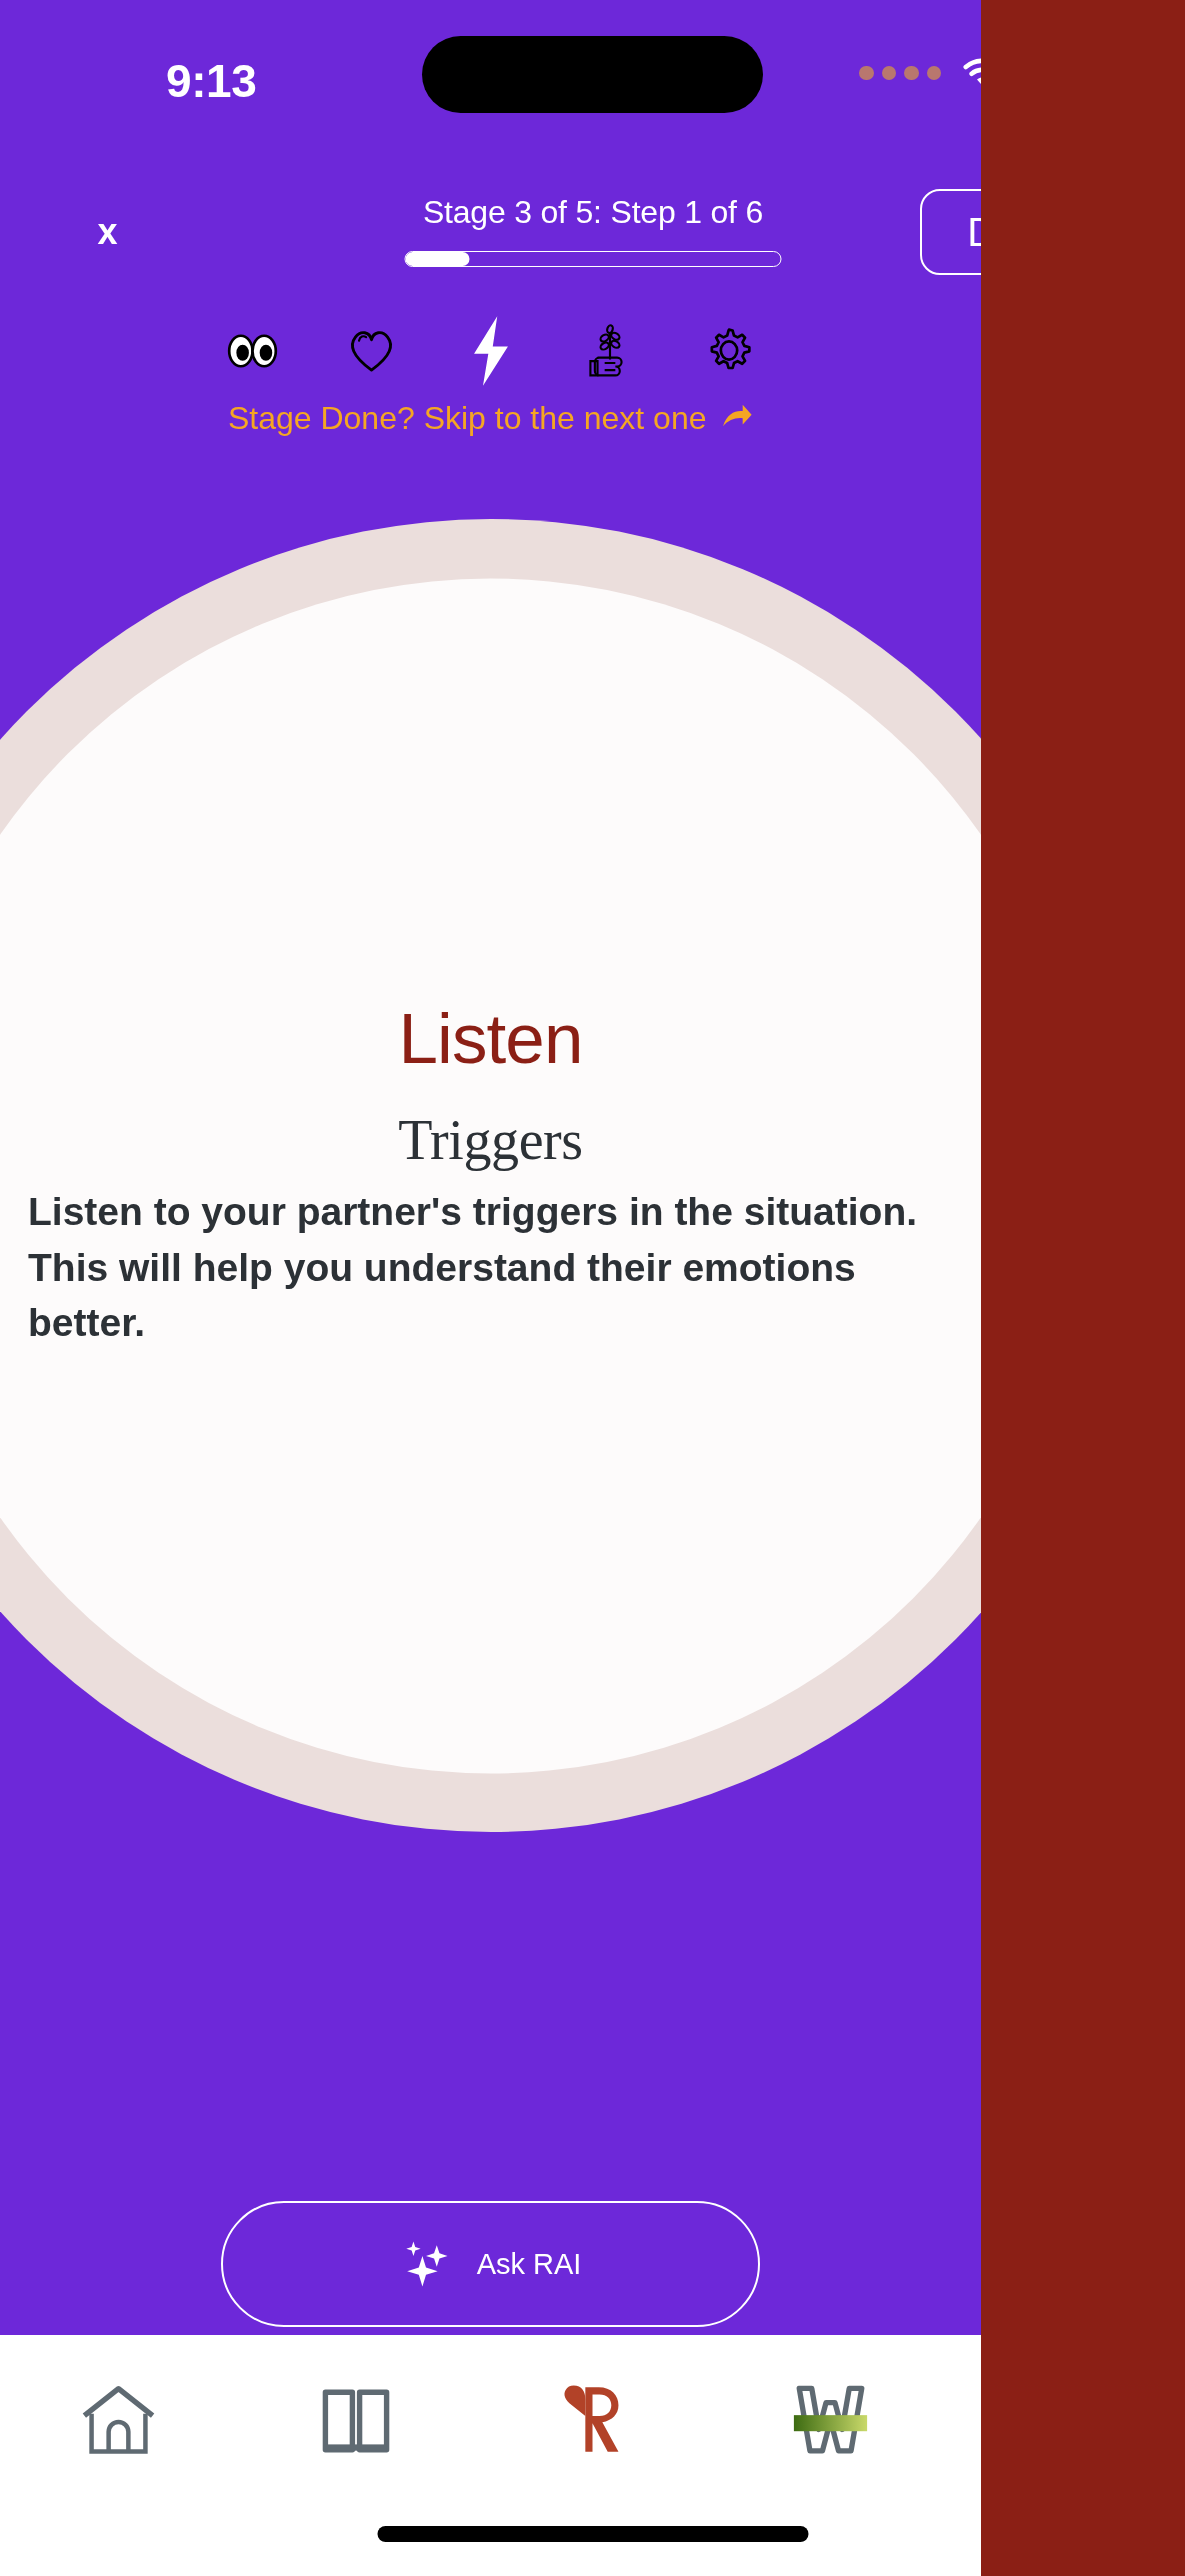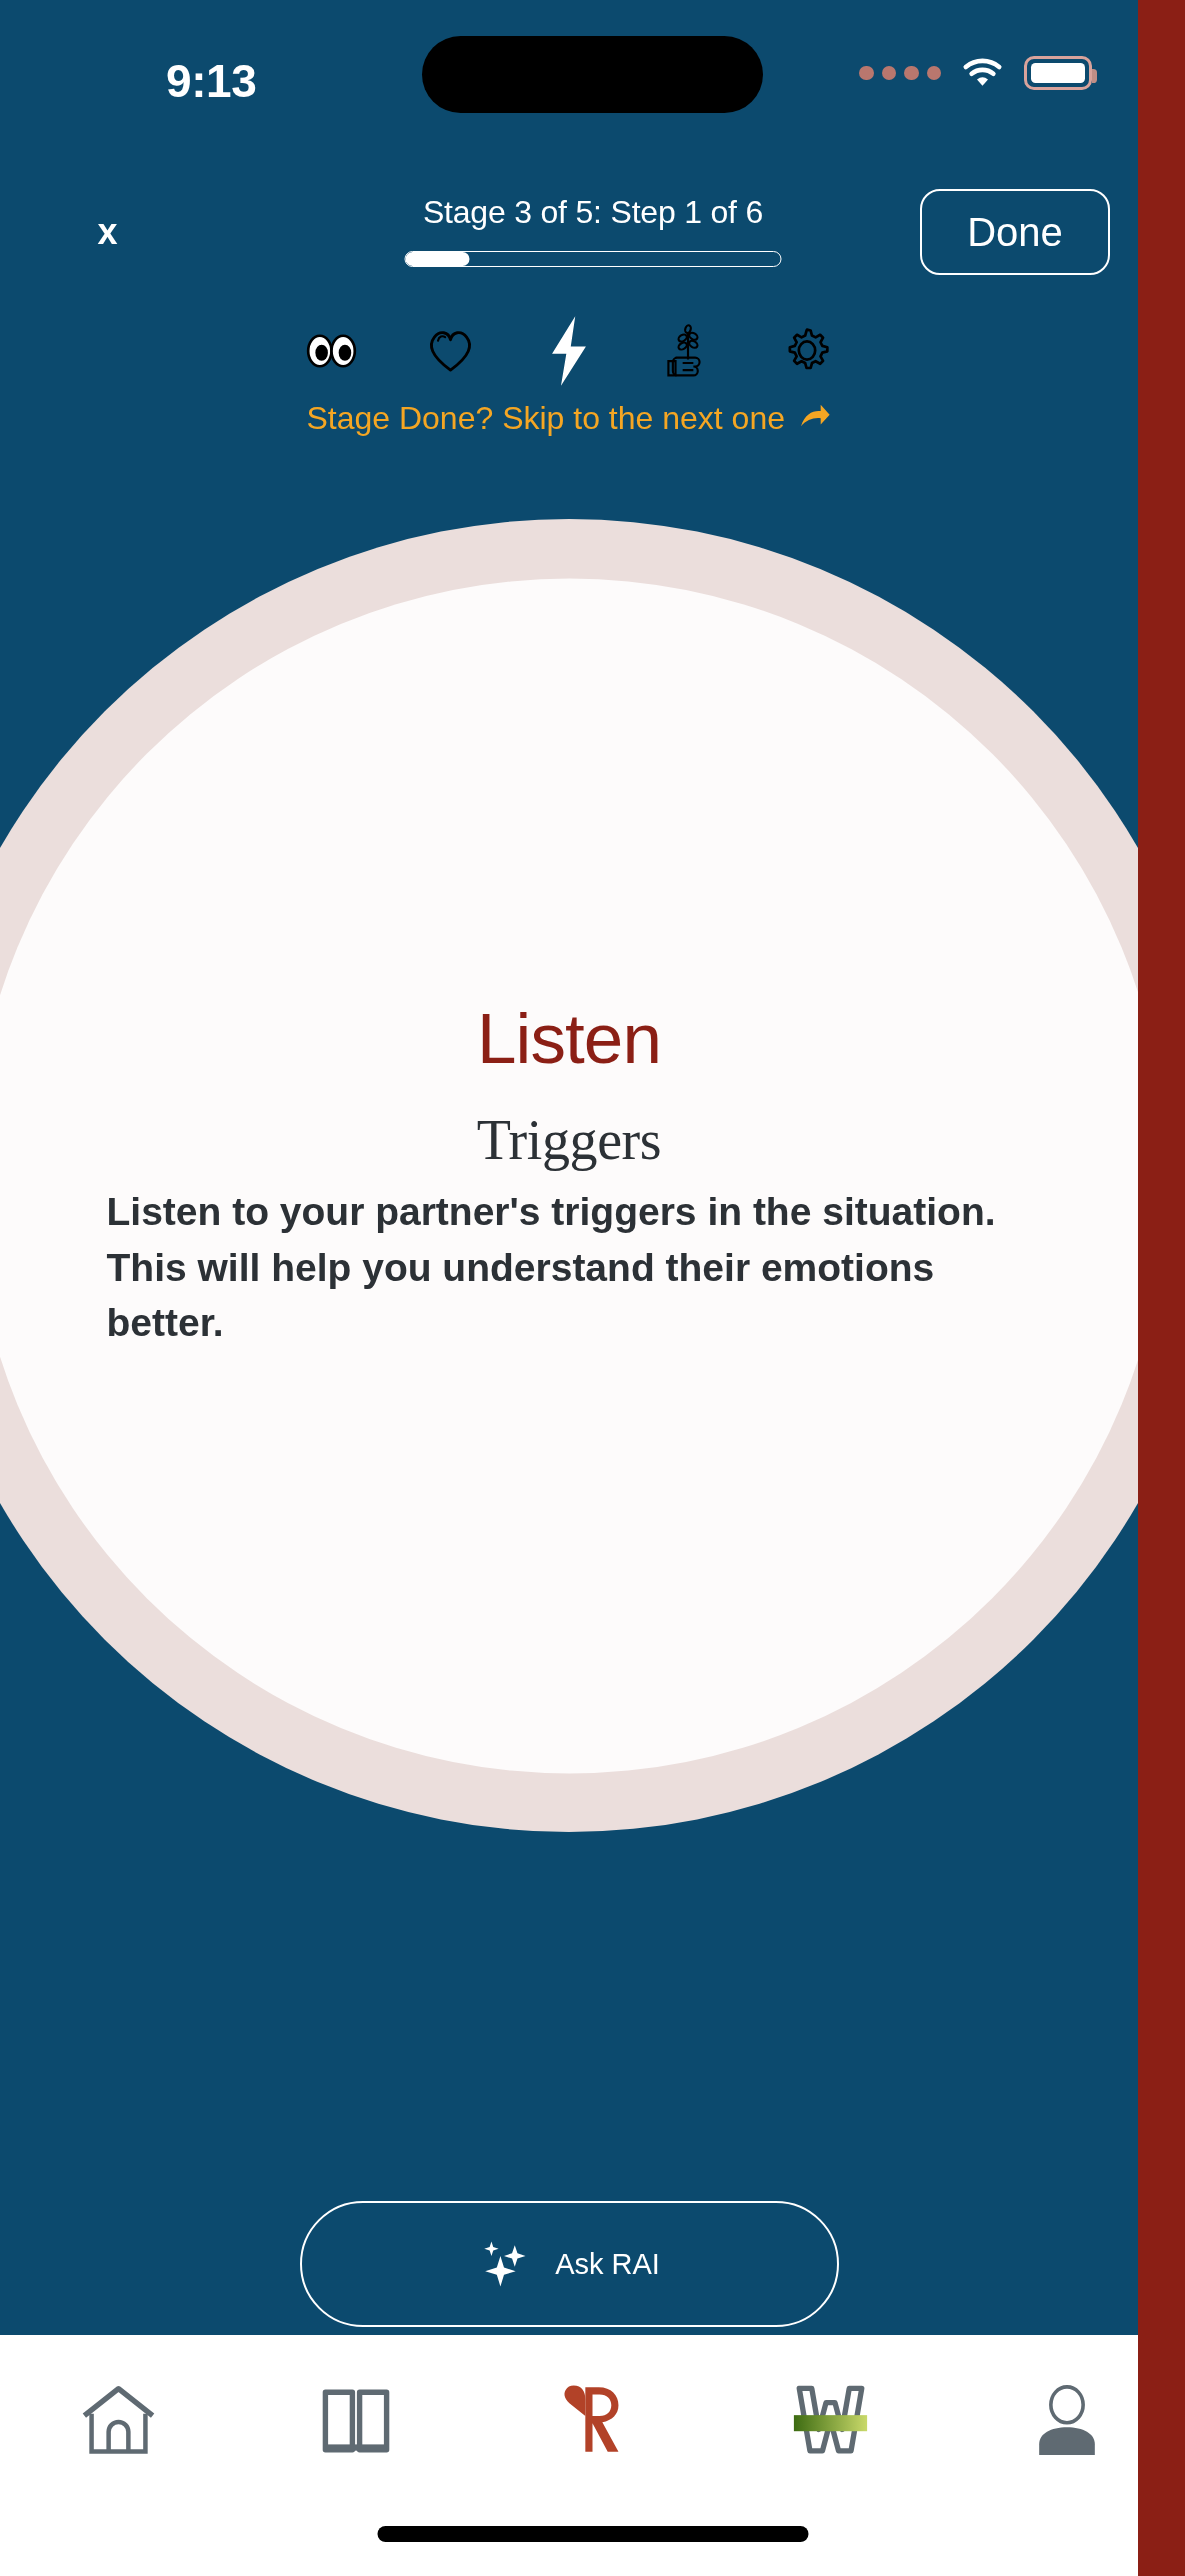--- a/index.html
+++ b/index.html
@@ -4,22 +4,22 @@
 <style>
   * { margin:0; padding:0; box-sizing:border-box; }
   html, body {
     width:1186px; height:2576px;
     background:#8B1F15;
     font-family:"Liberation Sans", sans-serif;
     overflow:hidden;
   }
   #phone {
     position:relative;
-    width:1138px; height:2576px;
-    background:#0c4a6e;
+    width:981px; height:2576px;
+    background:#6d28d9;
     overflow:hidden;
   }
 
   
   #status-bar {
     position:absolute; top:0; left:0; width:1186px; height:135px;
     z-index:40;
   }
   #status-time {
     position:absolute; left:166px; top:54px;

